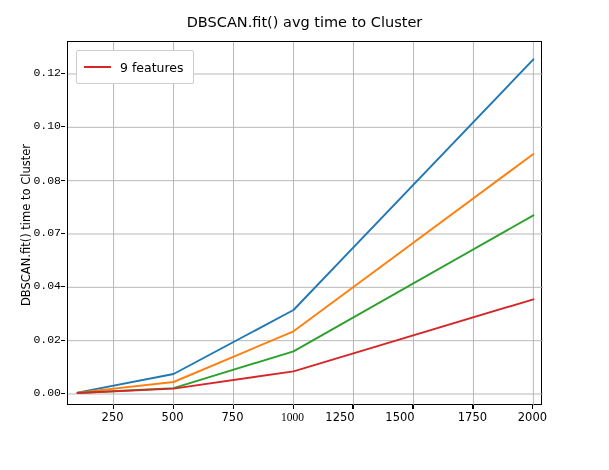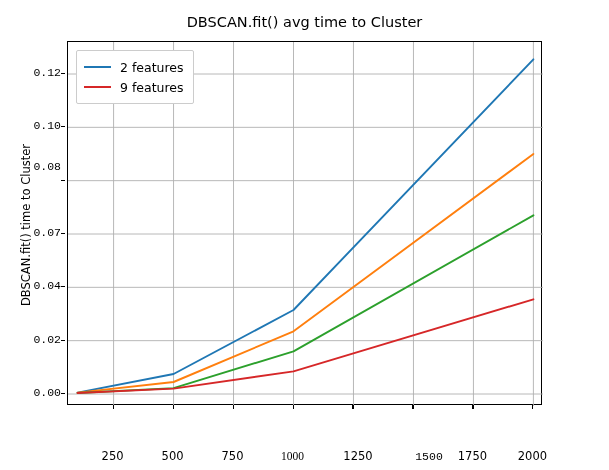--- a/index.html
+++ b/index.html
@@ -81,21 +81,20 @@
   }
   .xtick-label {
     position: absolute;
     top: 0;
     width: 60px;
     margin-left: -30px;
     text-align: center;
     font-size: 11.5px;
     color: #000000;
     line-height: 1;
-    margin-top: 39px;
   }
   #ytick-layer {
     position: absolute;
     left: 11px;
     top: 41px;
     width: 50px;
     height: 364px;
   }
   #xtick-layer {
     position: absolute;
@@ -152,21 +151,21 @@
 
   <div class="chart-title">DBSCAN.fit() avg time to Cluster</div>
 
   <div class="ylabel">DBSCAN.fit() time to Cluster</div>
 
   <div id="ytick-layer">
       <div class="ytick-label" style="top: 346px;">0.00</div>
       <div class="ytick-label" style="top: 292.667px;">0.02</div>
       <div class="ytick-label" style="top: 239.333px;">0.04</div>
       <div class="ytick-label" style="top: 186px;">0.07</div>
-      <div class="ytick-label" style="top: 120px;">0.08</div>
+      <div class="ytick-label" style="top: 134px;">0.08</div>
       <div class="ytick-label" style="top: 79.3333px;">0.10</div>
       <div class="ytick-label" style="top: 26px;">0.12</div>
     </div>
   <div id="ymarks">
       <div class="tick-mark-y" style="top: 393px;"></div>
       <div class="tick-mark-y" style="top: 339.667px;"></div>
       <div class="tick-mark-y" style="top: 286.333px;"></div>
       <div class="tick-mark-y" style="top: 233px;"></div>
       <div class="tick-mark-y" style="top: 179.667px;"></div>
       <div class="tick-mark-y" style="top: 126.333px;"></div>
@@ -195,41 +194,37 @@
         <polyline points="9.60,350.93 105.56,346.13 225.51,309.33 465.40,173.33" fill="none" stroke="#2ca02c" stroke-width="1.9" stroke-linejoin="round" stroke-linecap="round"></polyline>
         <polyline points="9.60,350.93 105.56,346.67 225.51,329.33 465.40,257.33" fill="none" stroke="#d62728" stroke-width="1.9" stroke-linejoin="round" stroke-linecap="round"></polyline>
       </svg>
   </div>
 
   <div id="xtick-layer">
       <div class="xtick-label" style="left: 45.5808px;">250</div>
       <div class="xtick-label" style="left: 105.556px;">500</div>
       <div class="xtick-label" style="left: 165.53px;">750</div>
       <div class="xtick-label" style="left: 225.505px; font-family: Liberation Serif, serif;">1000</div>
-      <div class="xtick-label" style="left: 291px;">1250</div>
-      <div class="xtick-label" style="left: 362px; font-family: Liberation Mono, monospace;">1500</div>
+      <div class="xtick-label" style="left: 273px;">1250</div>
+      <div class="xtick-label" style="left: 333px;">1500</div>
       <div class="xtick-label" style="left: 405.429px;">1750</div>
       <div class="xtick-label" style="left: 465.404px;">2000</div>
     </div>
   <div id="xmarks">
       <div class="tick-mark-x" style="left: 112.581px;"></div>
       <div class="tick-mark-x" style="left: 172.556px;"></div>
       <div class="tick-mark-x" style="left: 232.53px;"></div>
       <div class="tick-mark-x" style="left: 292.505px;"></div>
       <div class="tick-mark-x" style="left: 352.48px;"></div>
       <div class="tick-mark-x" style="left: 412.455px;"></div>
       <div class="tick-mark-x" style="left: 472.429px;"></div>
       <div class="tick-mark-x" style="left: 532.404px;"></div>
     </div>
 
 
   <div id="legend">
       <div class="legend-row">
-        <div class="legend-swatch" style="background: rgb(31, 119, 180);"></div>
-        <div class="legend-text">2 features</div>
-      </div>
-      <div class="legend-row">
         <div class="legend-swatch" style="background: rgb(214, 39, 40);"></div>
         <div class="legend-text">9 features</div>
       </div>
     </div>
 
 </div>
 
 </body></html>

